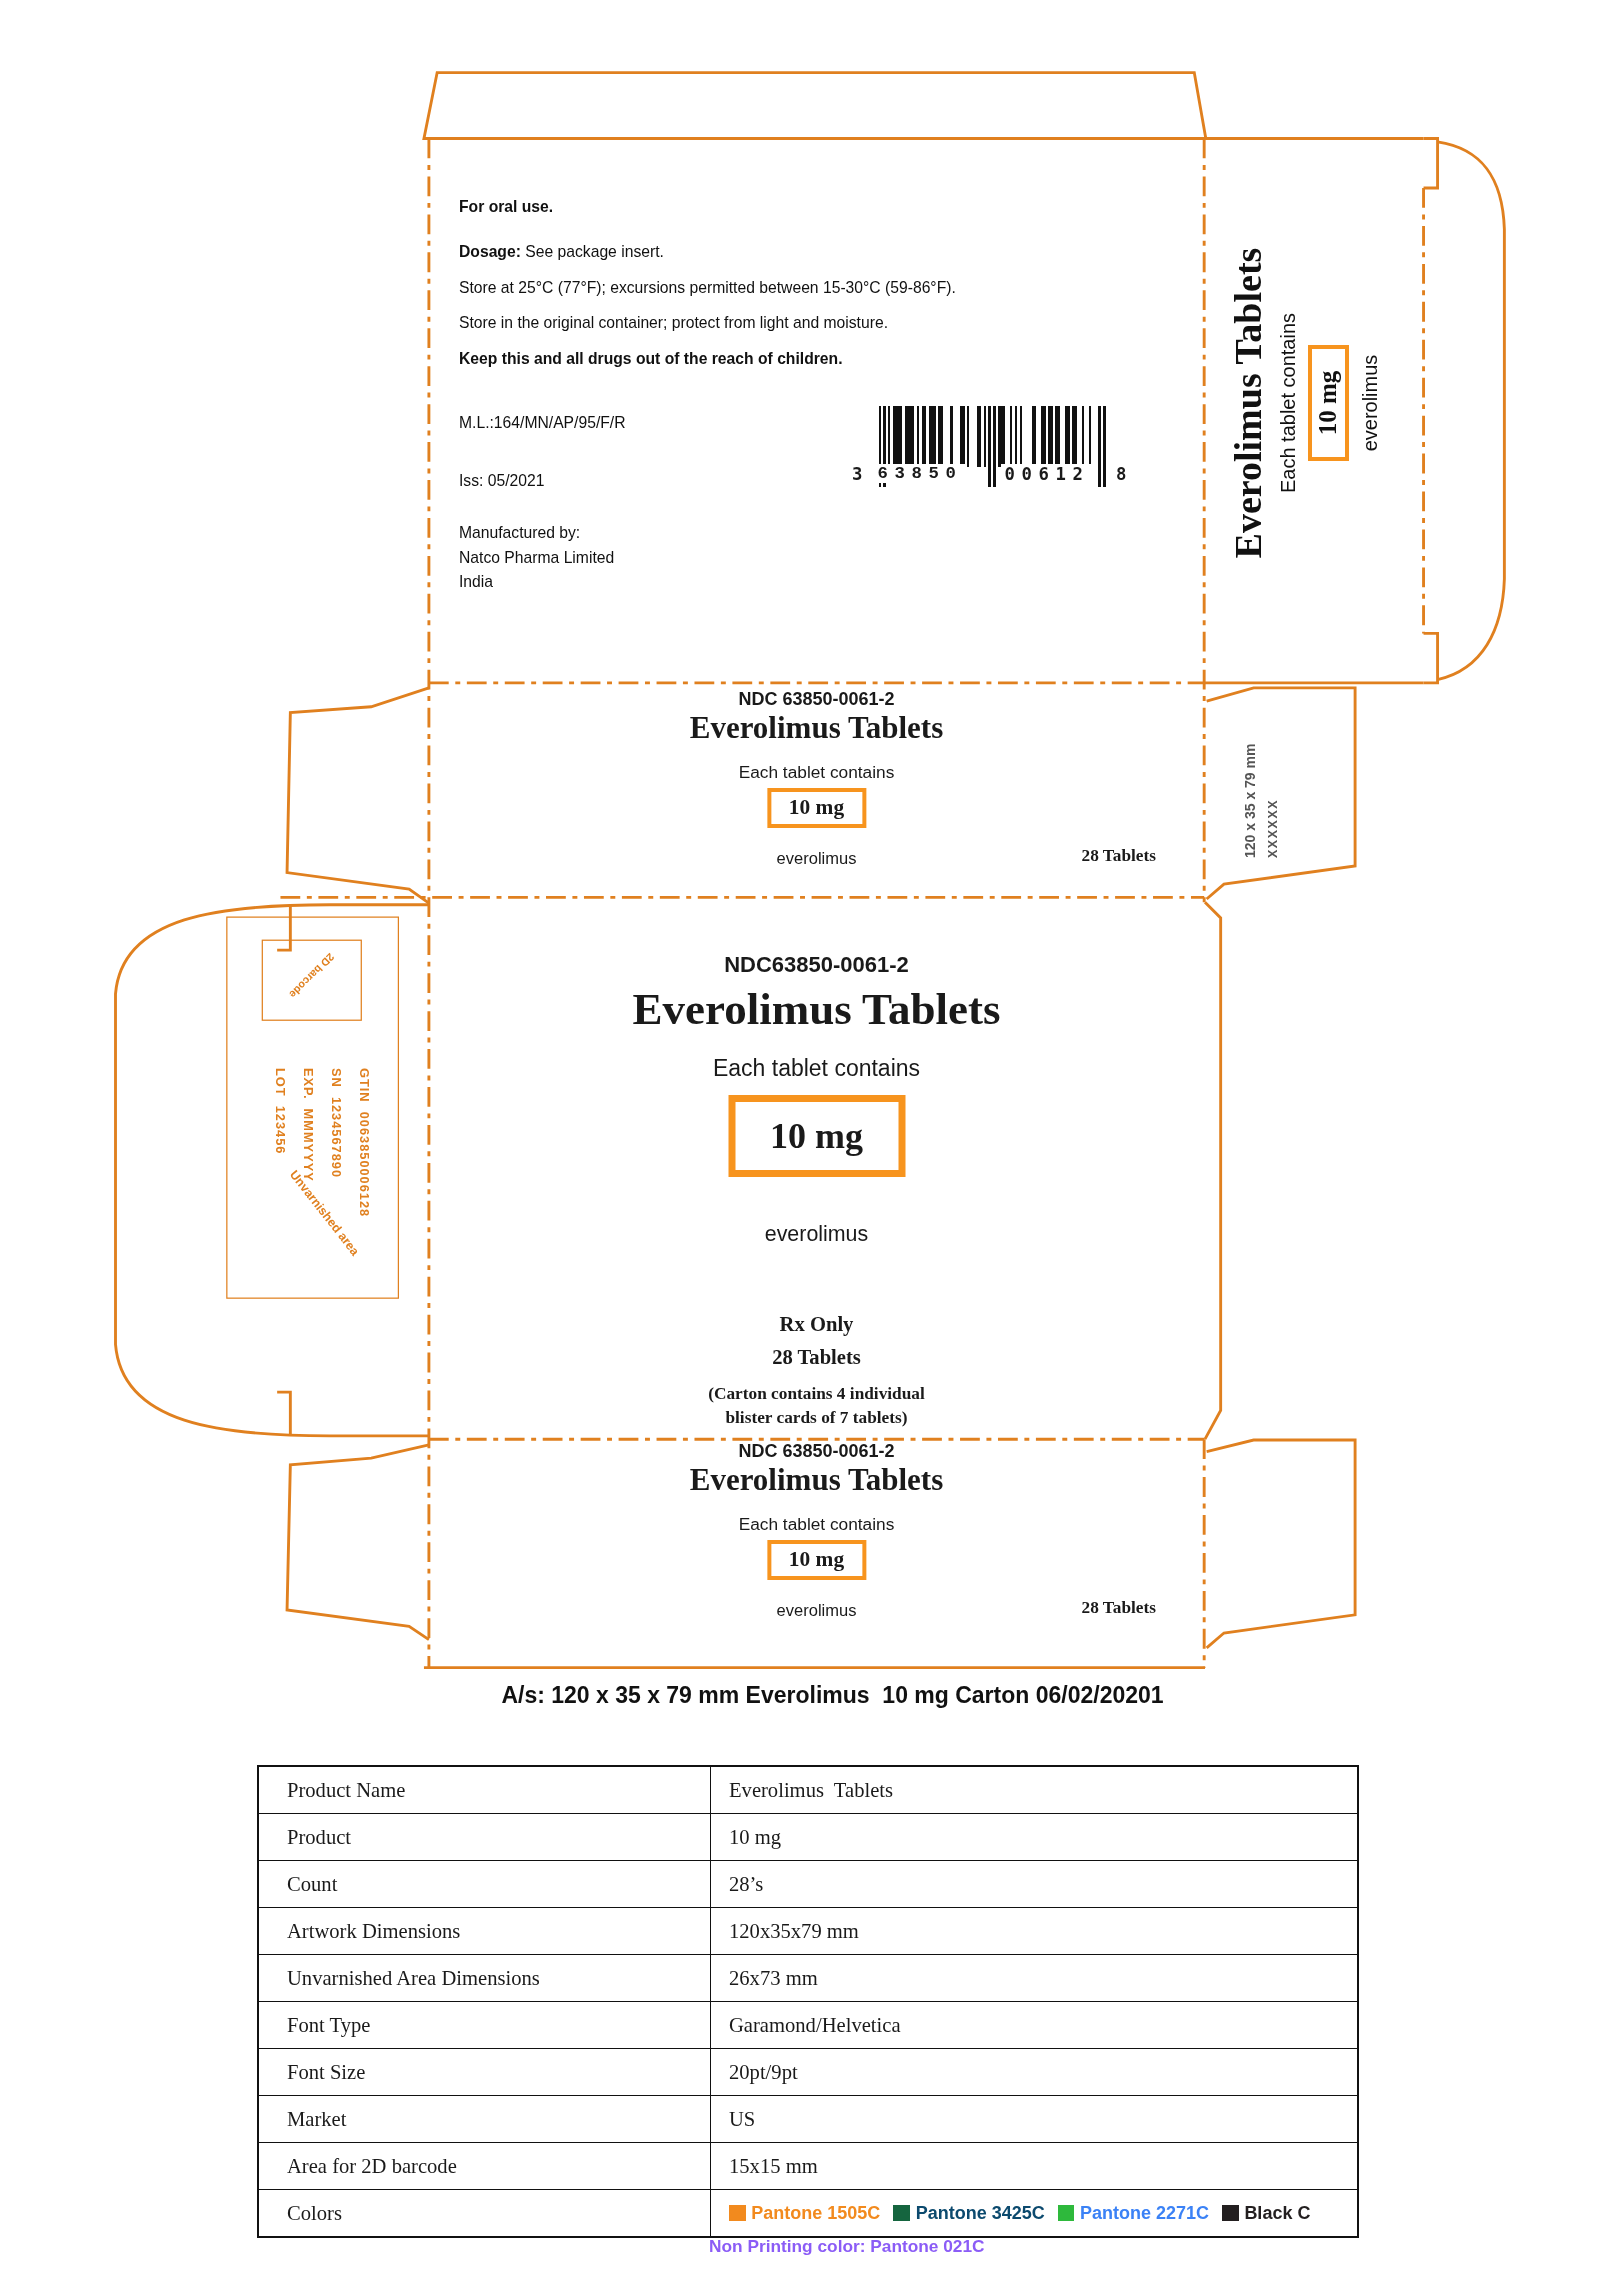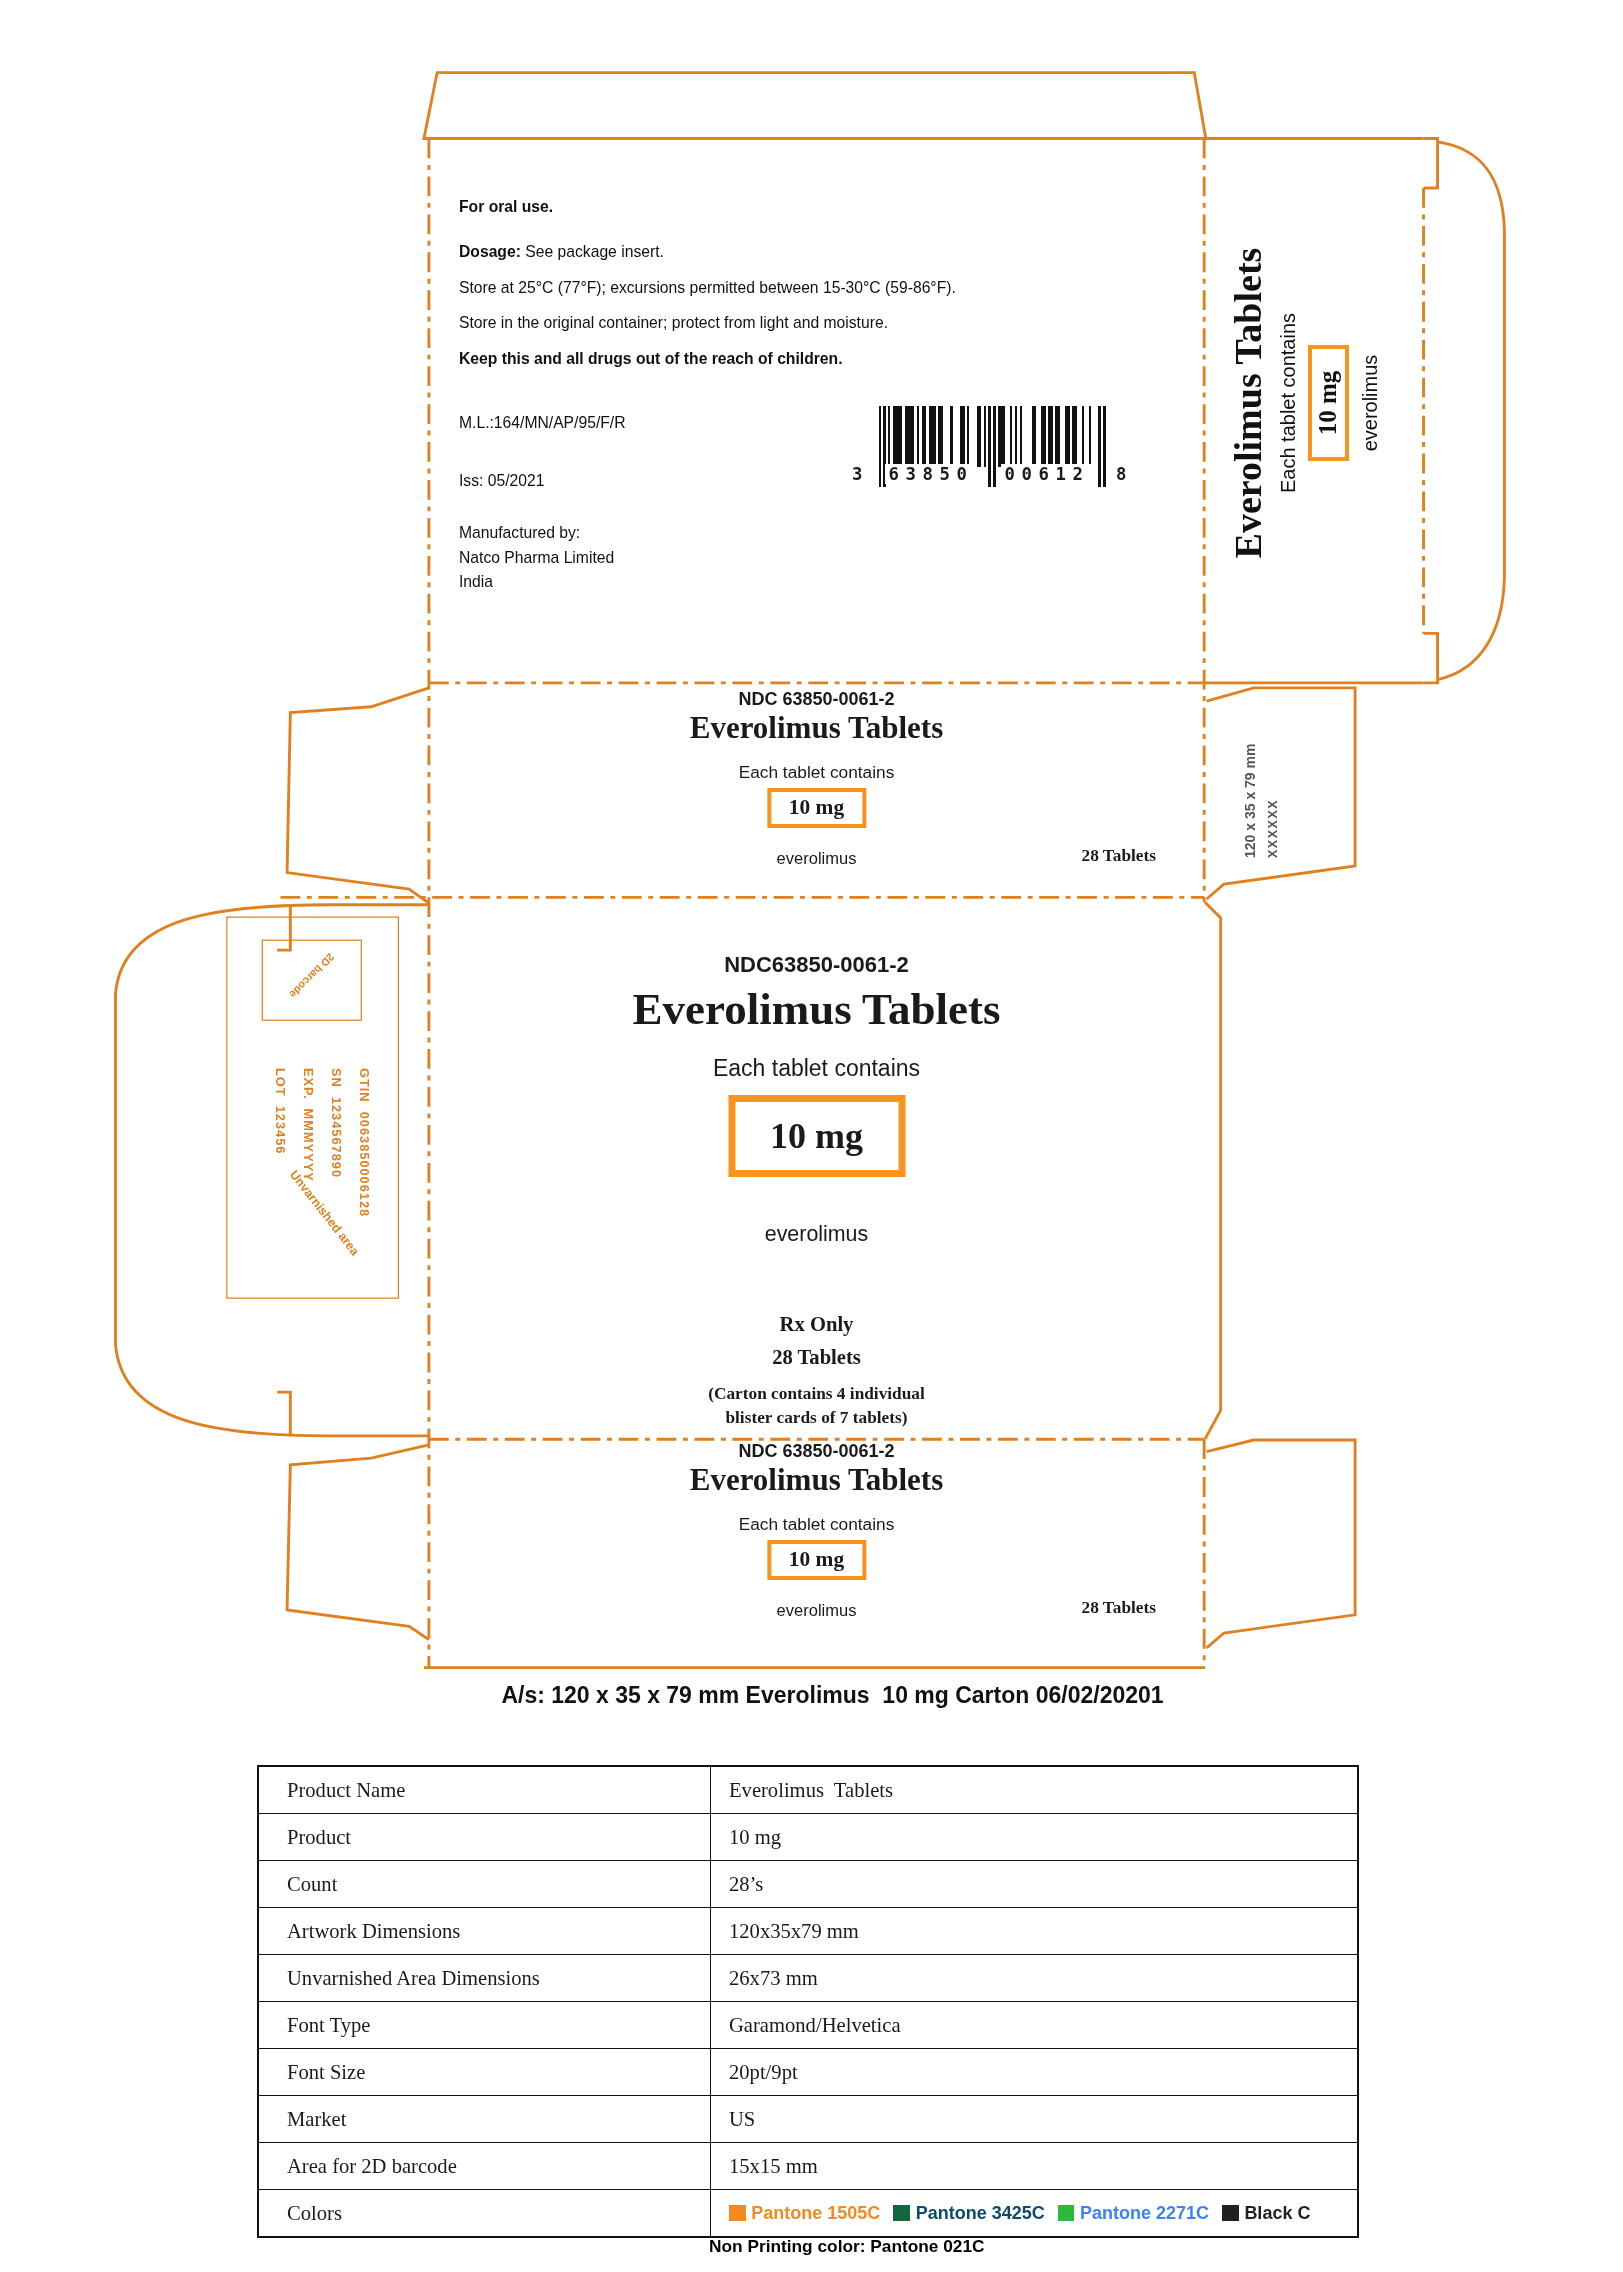--- a/index.html
+++ b/index.html
@@ -66,21 +66,21 @@
   .trow{display:flex;height:46px;border-bottom:1.6px solid #111;}
   .trow:last-child{border-bottom:none;}
   .tlabel{width:452px;border-right:1.6px solid #111;display:flex;align-items:center;
           padding-left:28px;font-family:"Liberation Serif",serif;font-size:20.6px;box-sizing:border-box;}
   .tvalue{flex:1;display:flex;align-items:center;padding-left:18px;
           font-family:"Liberation Serif",serif;font-size:20.6px;white-space:pre;box-sizing:border-box;}
   .chip-wrap{display:flex;align-items:center;font-family:"Liberation Sans",sans-serif;
              font-size:18px;font-weight:bold;}
   .chip{width:16.5px;height:16.5px;display:inline-block;margin-right:5.8px;}
   .chip-label{margin-right:13px;}
-  #np-note{left:709px;top:2236px;font-size:17.3px;font-weight:bold;color:#000000;}
+  #np-note{left:709px;top:2236px;font-size:17.3px;font-weight:bold;color:#8b5cf6;}
 </style>
 </head>
 <body>
 
 <div id="canvas">
 
   <svg class="dieline" width="1624" height="2273" viewBox="0 0 1969 2756">
     <g stroke="#E0801F" fill="none" stroke-width="3.5">
 
       <polygon points="530,88 1448,88 1462,168 514,168"></polygon>
@@ -231,21 +231,21 @@
         <div class="bar" style="width: 2.4px; height: 61px; background: rgb(255, 255, 255);"></div>
         <div class="bar" style="width: 2.4px; height: 61px; background: rgb(17, 17, 17);"></div>
         <div class="bar" style="width: 2.4px; height: 61px; background: rgb(255, 255, 255);"></div>
         <div class="bar" style="width: 2.4px; height: 61px; background: rgb(255, 255, 255);"></div>
         <div class="bar" style="width: 2.4px; height: 61px; background: rgb(255, 255, 255);"></div>
         <div class="bar" style="width: 2.4px; height: 81px; background: rgb(17, 17, 17);"></div>
         <div class="bar" style="width: 2.4px; height: 81px; background: rgb(255, 255, 255);"></div>
         <div class="bar" style="width: 2.4px; height: 81px; background: rgb(17, 17, 17);"></div>
       </div>
     <span class="bc-digit" style="left:-15px;letter-spacing:0;">3</span>
-    <span class="bc-digit" style="left:18px;width:92px;">63850</span>
+    <span class="bc-digit" style="left:7px;width:92px;font-family:Liberation Mono, monospace;">63850</span>
     <span class="bc-digit" style="left:134px;width:92px;">00612</span>
     <span class="bc-digit" style="left:249px;letter-spacing:0;">8</span>
   </div>
 
   <div class="abs rotccw" id="side-panel">
     <div class="sp-title">Everolimus Tablets</div>
     <div class="sp-line">Each tablet contains</div>
     <div><span class="mg-box-s">10 mg</span></div>
     <div class="sp-line" style="margin-top:10px">everolimus</div>
   </div>

